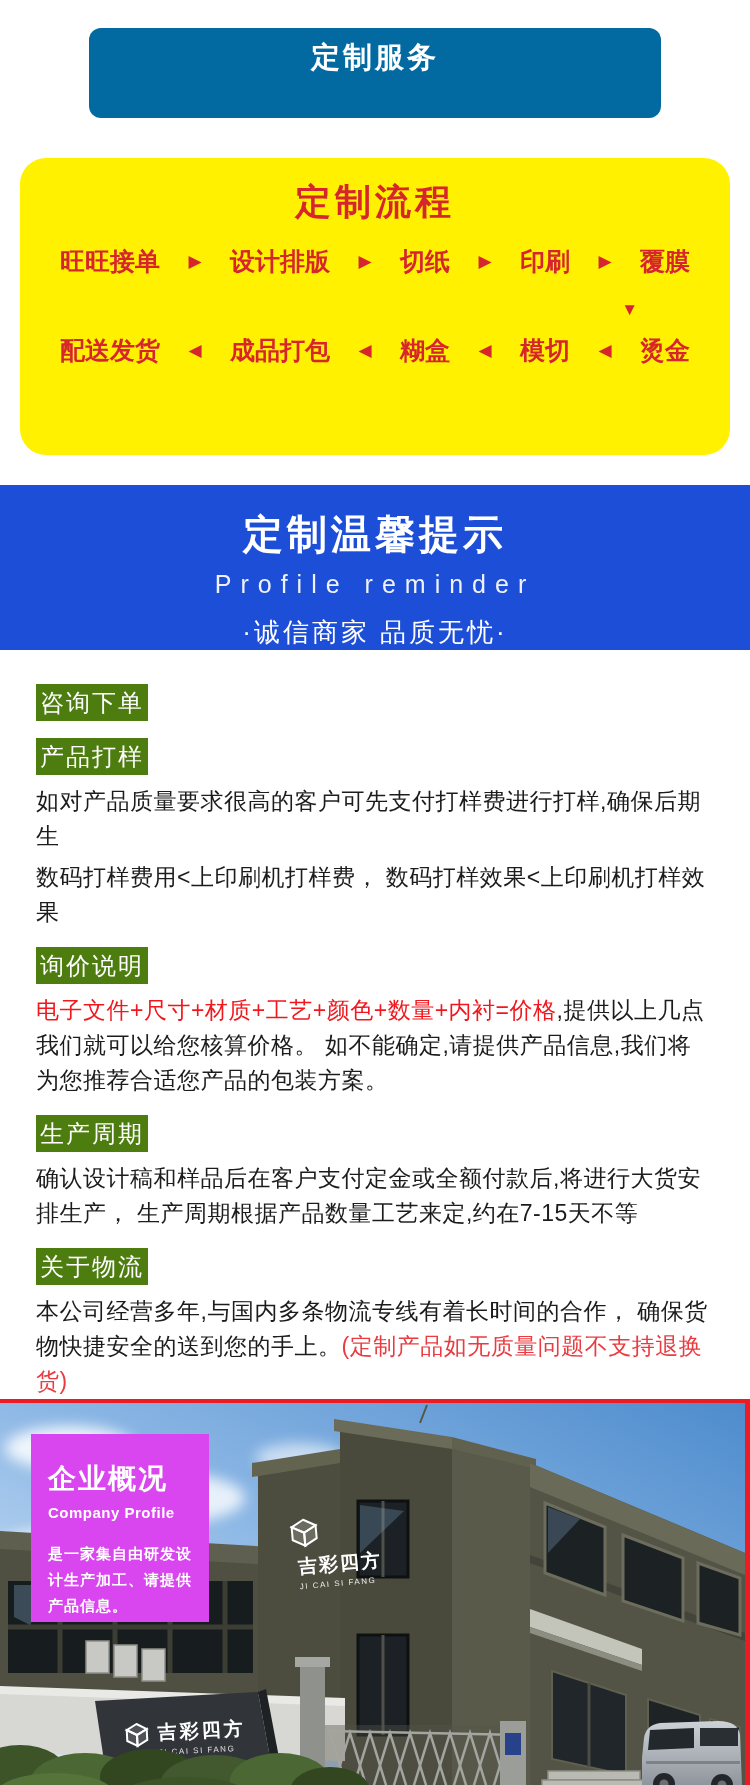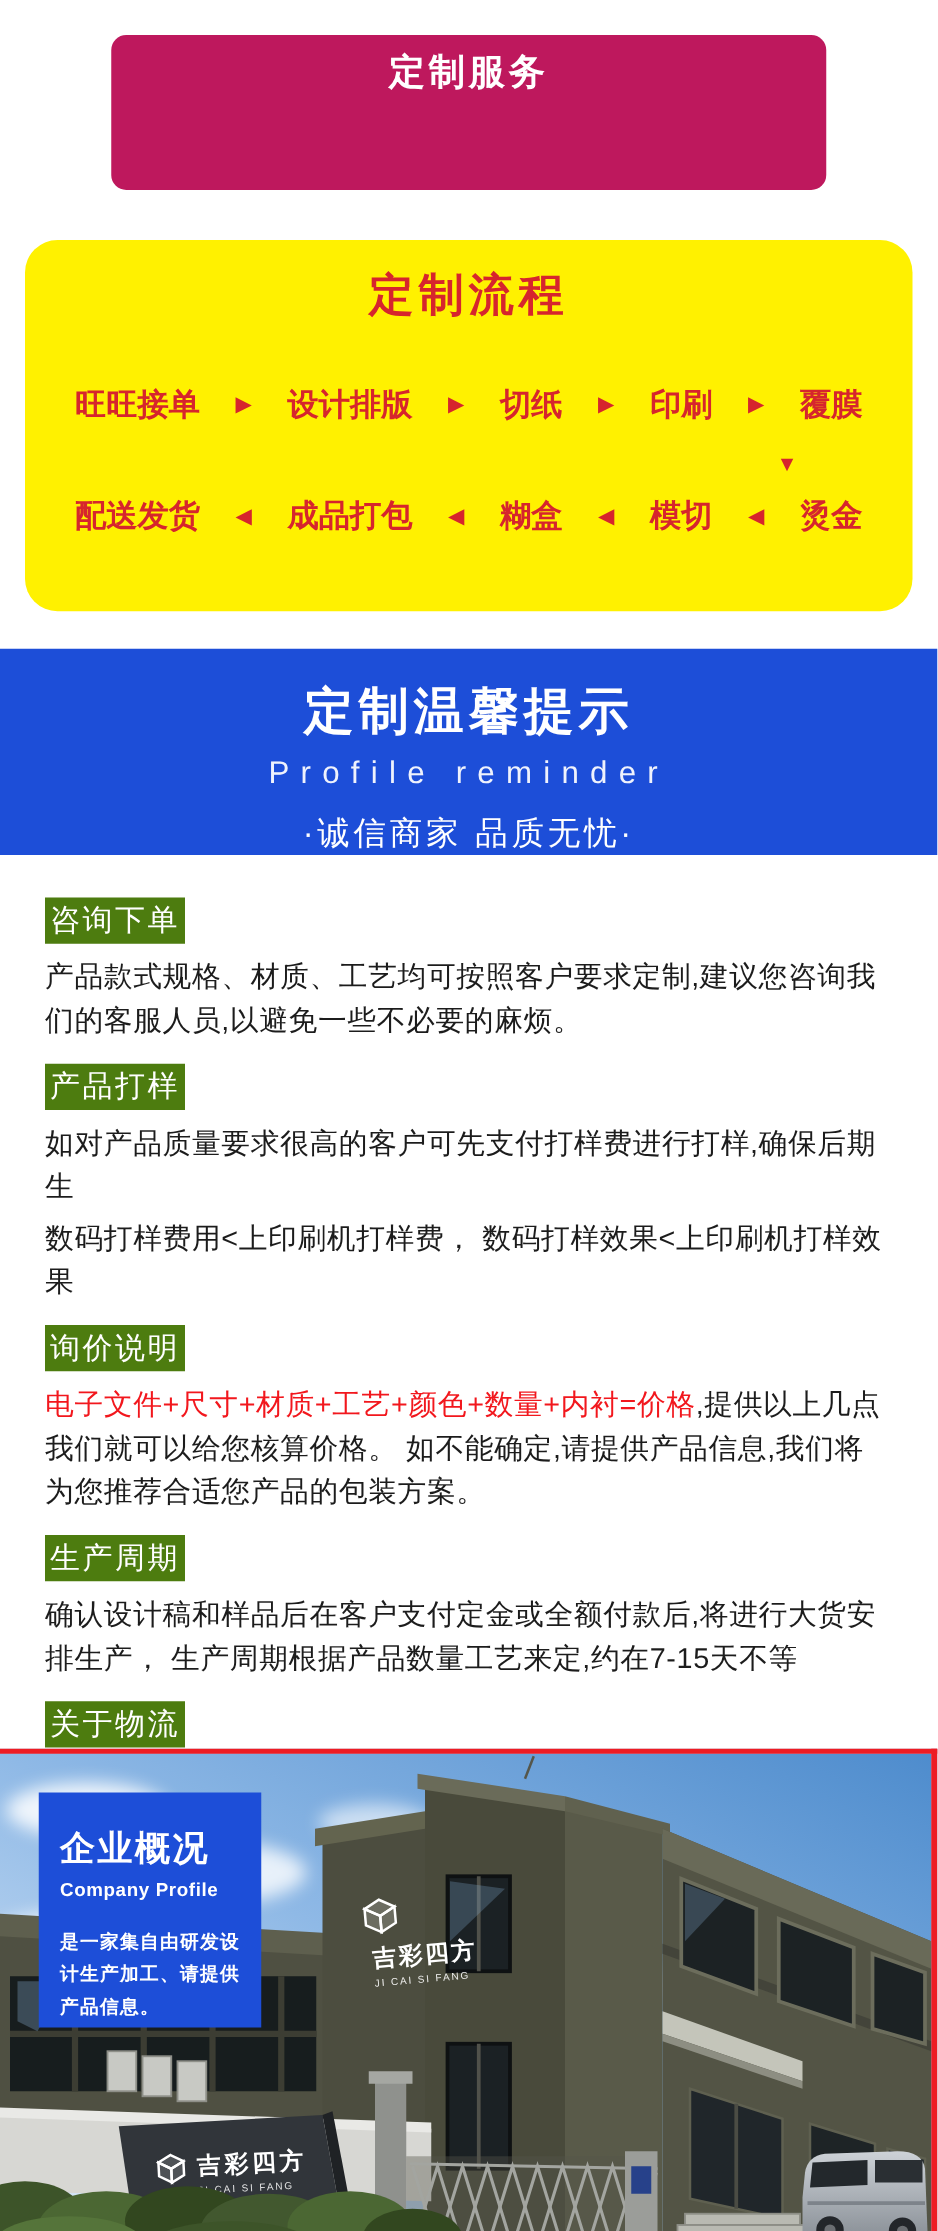--- a/index.html
+++ b/index.html
@@ -5,42 +5,42 @@
   html,body{margin:0;padding:0;}
   body{
     width:750px;height:1785px;background:#ffffff;
     font-family:"Liberation Sans","DejaVu Sans",sans-serif;
     position:relative;overflow:hidden;
   }
   .page{position:relative;width:750px;height:1785px;}
 
   
   .top-banner{
-    margin:28px auto 0;width:572px;height:124px;
-    background:#be185d;border-radius:12px;color:#fff;
+    margin:28px auto 0;width:572px;height:90px;
+    background:#0369a1;border-radius:12px;color:#fff;
     display:flex;flex-direction:column;align-items:center;box-sizing:border-box;
     padding-top:10px;
   }
   .tb-title{font-size:29px;font-weight:bold;letter-spacing:3px;}
   .tb-row{display:flex;align-items:center;margin-top:4px;gap:14px;}
   .tb-moq{font-size:39px;font-weight:bold;letter-spacing:1px;}
   .tb-divider{width:2px;height:42px;background:rgba(255,255,255,.85);}
   .tb-desc{font-size:21px;font-weight:bold;line-height:28px;text-align:left;}
 
   
   .process-box{
     margin:40px auto 0;width:710px;height:297px;background:#fff100;
     border-radius:26px;box-sizing:border-box;padding:20px 40px 0;
   }
   .process-title{
     text-align:center;color:#d6252d;font-size:36px;font-weight:bold;letter-spacing:4px;
   }
   .flow-row{
     display:flex;justify-content:space-between;align-items:center;
-    color:#d6252d;font-weight:bold;font-size:25px;margin-top:46px;
+    color:#d6252d;font-weight:bold;font-size:25px;margin-top:18px;
   }
   .flow-row.backward{margin-top:14px;justify-content:space-between;}
   .flow-row .arr{font-size:17px;}
   .flow-down{text-align:right;padding-right:52px;color:#d6252d;font-size:17px;margin-top:22px;}
 
   
   .reminder-banner{
     margin-top:30px;width:750px;height:165px;background:#1d4ed8;color:#fff;
     text-align:center;box-sizing:border-box;padding-top:22px;
   }
@@ -65,21 +65,21 @@
 
   
   .factory-photo{
     position:absolute;left:0;top:1371px;width:750px;height:414px;
     box-sizing:border-box;border-top:4px solid #ed1c24;border-bottom:8px solid #ed1c24;
     border-right:5px solid #ed1c24;background:#9cc0e8;overflow:hidden;
   }
   .factory-photo svg{display:block;}
   .company-card{
     position:absolute;left:31px;top:31px;width:178px;height:188px;
-    background:#1d4ed8;color:#fff;box-sizing:border-box;padding:26px 17px 0;
+    background:#d946ef;color:#fff;box-sizing:border-box;padding:26px 17px 0;
   }
   .cc-title{font-size:28px;font-weight:600;letter-spacing:2px;}
   .cc-sub{font-size:15px;font-weight:bold;margin-top:6px;letter-spacing:.5px;}
   .cc-desc{font-size:15px;font-weight:600;line-height:26px;margin-top:20px;letter-spacing:1px;}
 </style>
 </head>
 <body>
 
 <div class="page">
 
@@ -119,21 +119,20 @@
   <section class="reminder-banner">
     <div class="rb-title">定制温馨提示</div>
     <div class="rb-sub">Profile reminder</div>
     <div class="rb-tag">·诚信商家  品质无忧·</div>
   </section>
 
   <section class="tips">
 
     <div class="tip">
       <div class="tip-label">咨询下单</div>
-      <p class="tip-text"><span>产品款式规格、材质、工艺均可按照客户要求定制,建议您咨询我们的客服人员,以避免一些不必要的麻烦。</span></p>
     </div>
 
     <div class="tip">
       <div class="tip-label">产品打样</div>
       <p class="tip-text">
         <span>如对产品质量要求很高的客户可先支付打样费进行打样,确保后期生</span>
         <span class="tip-line2" style="display:block">数码打样费用&lt;上印刷机打样费， 数码打样效果&lt;上印刷机打样效果</span>
       </p>
     </div>
 

